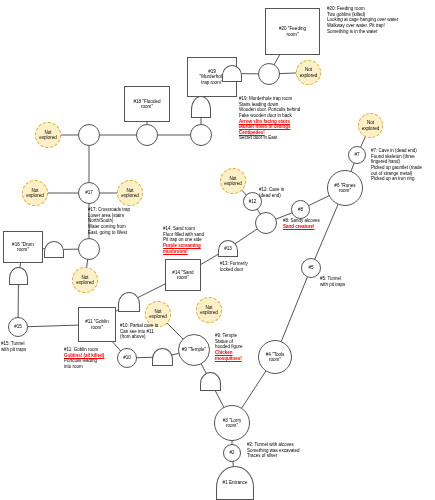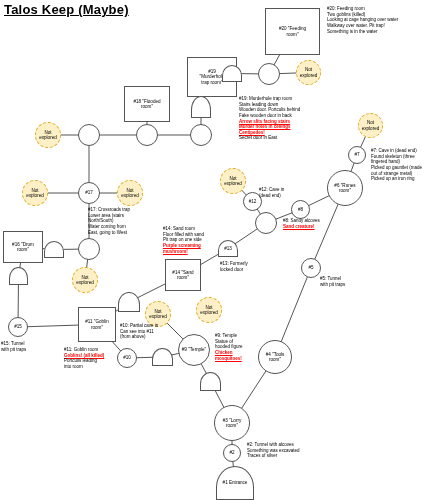--- a/index.html
+++ b/index.html
@@ -115,21 +115,20 @@
       <line x1="275" y1="357" x2="232" y2="423" stroke="#555555" stroke-width="1"></line>
       <line x1="232" y1="423" x2="210.5" y2="381.5" stroke="#555555" stroke-width="1"></line>
       <line x1="210.5" y1="381.5" x2="194" y2="350" stroke="#555555" stroke-width="1"></line>
       <line x1="194" y1="350" x2="162.5" y2="357" stroke="#555555" stroke-width="1"></line>
       <line x1="162.5" y1="357" x2="127" y2="358" stroke="#555555" stroke-width="1"></line>
       <line x1="194" y1="350" x2="158" y2="314" stroke="#555555" stroke-width="1"></line>
       <line x1="232" y1="423" x2="232" y2="453" stroke="#555555" stroke-width="1"></line>
       <line x1="232" y1="453" x2="235" y2="483" stroke="#555555" stroke-width="1"></line>
     </svg>
 
-  <div id="title">Talos Keep (Maybe)</div>
 
   <div id="node-layer">
       <div class="node rect" style="left: 265px; top: 8px; width: 55px; height: 47px;"><span>#20 "Feeding
 room"</span></div>
       <div class="node rect" style="left: 187px; top: 57px; width: 50px; height: 40px;"><span>#19
 "Murderhole
 trap room"</span></div>
       <div class="node rect" style="left: 124px; top: 86px; width: 46px; height: 36px;"><span>#18 "Flooded
 room"</span></div>
       <div class="node rect" style="left: 3px; top: 231px; width: 40px; height: 32px;"><span>#16 "Drum

